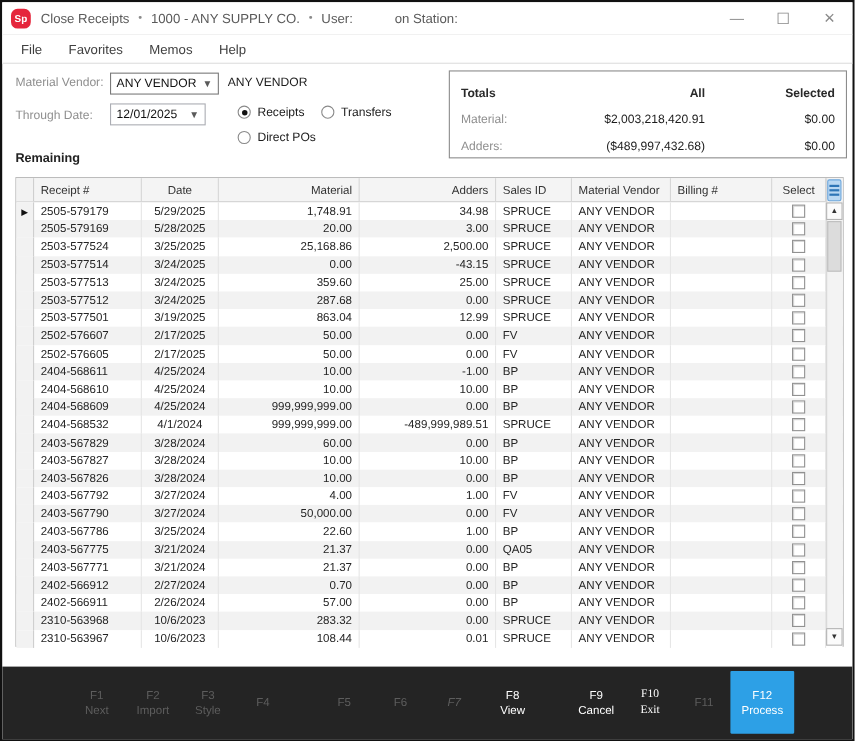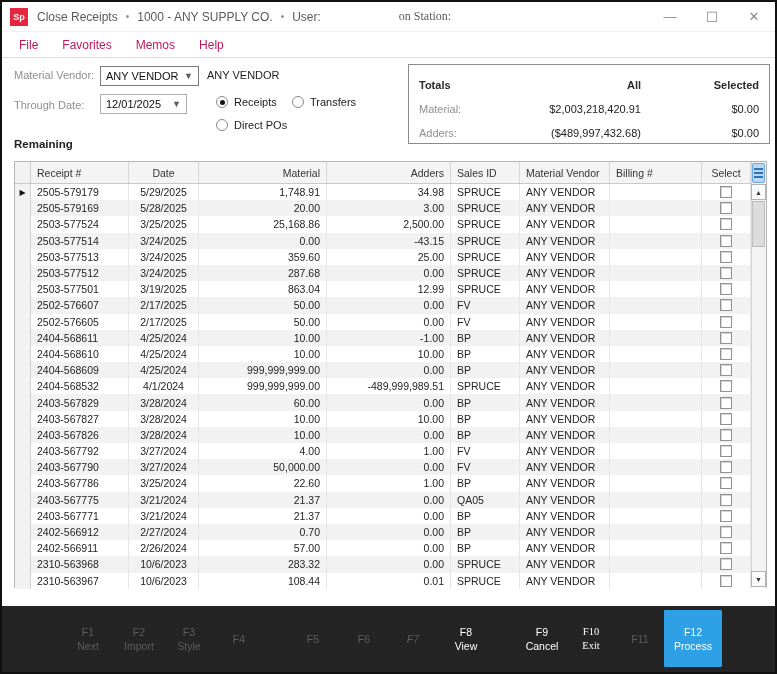--- a/index.html
+++ b/index.html
@@ -4,31 +4,31 @@
 <style>
   * { margin:0; padding:0; box-sizing:border-box; }
   html,body { background:#d9d9d9; font-family:"Liberation Sans", sans-serif; }
   .window {
     position:relative; width:777px; height:674px; background:#ffffff;
     border:2px solid #111; overflow:hidden;
   }
   
   .titlebar { position:absolute; left:0; top:0; width:773px; height:30px; background:#fff;
     display:flex; align-items:center; border-bottom:1px solid #f0f0f0; }
-  .logo { width:18px; height:18px; margin-left:8px; border-radius:0;
+  .logo { width:18px; height:18px; margin-left:8px; border-radius:6px;
     color:#fff; font-size:9px; font-weight:bold; display:flex; align-items:center; justify-content:center; }
   .title-text { margin-left:9px; font-size:12px; color:#5a5a5a; display:flex; align-items:center; gap:8px; white-space:nowrap; }
   .title-text .bullet { color:#8a8a8a; font-size:10px; }
-  .title-text .station { margin-left:70px;font-family:Liberation Serif, serif; }
+  .title-text .station { margin-left:30px; }
   .win-controls { margin-left:auto; display:flex; }
   .win-btn { width:42px; height:28px; display:flex; align-items:center; justify-content:center;
     color:#8a8a8a; font-size:13px; }
   
   .menubar { position:absolute; left:0; top:30px; width:773px; height:26px; background:#fff;
-    display:flex; align-items:center; border-bottom:1px solid #dedede; font-size:12px; color:#be185d; }
+    display:flex; align-items:center; border-bottom:1px solid #dedede; font-size:12px; color:#404040; }
   .menu-item { padding:0 12px; }
   .menu-item:first-child { padding-left:17px; }
   
   .lbl { position:absolute; font-size:11px; color:#8f8f8f; }
   .val { position:absolute; font-size:11px; color:#1c1c1c; }
   .combo { position:absolute; height:20px; background:#fff; border:1px solid #7a7a7a;
     font-size:11px; color:#111; display:flex; align-items:center; padding-left:5px; }
   .combo.light { border-color:#abadb3; }
   .combo .chev { margin-left:auto; padding-right:5px; color:#5a5a5a; font-size:9px; }
   .radio-row { position:absolute; display:flex; align-items:center; font-size:11px; color:#1c1c1c; gap:6px; }

